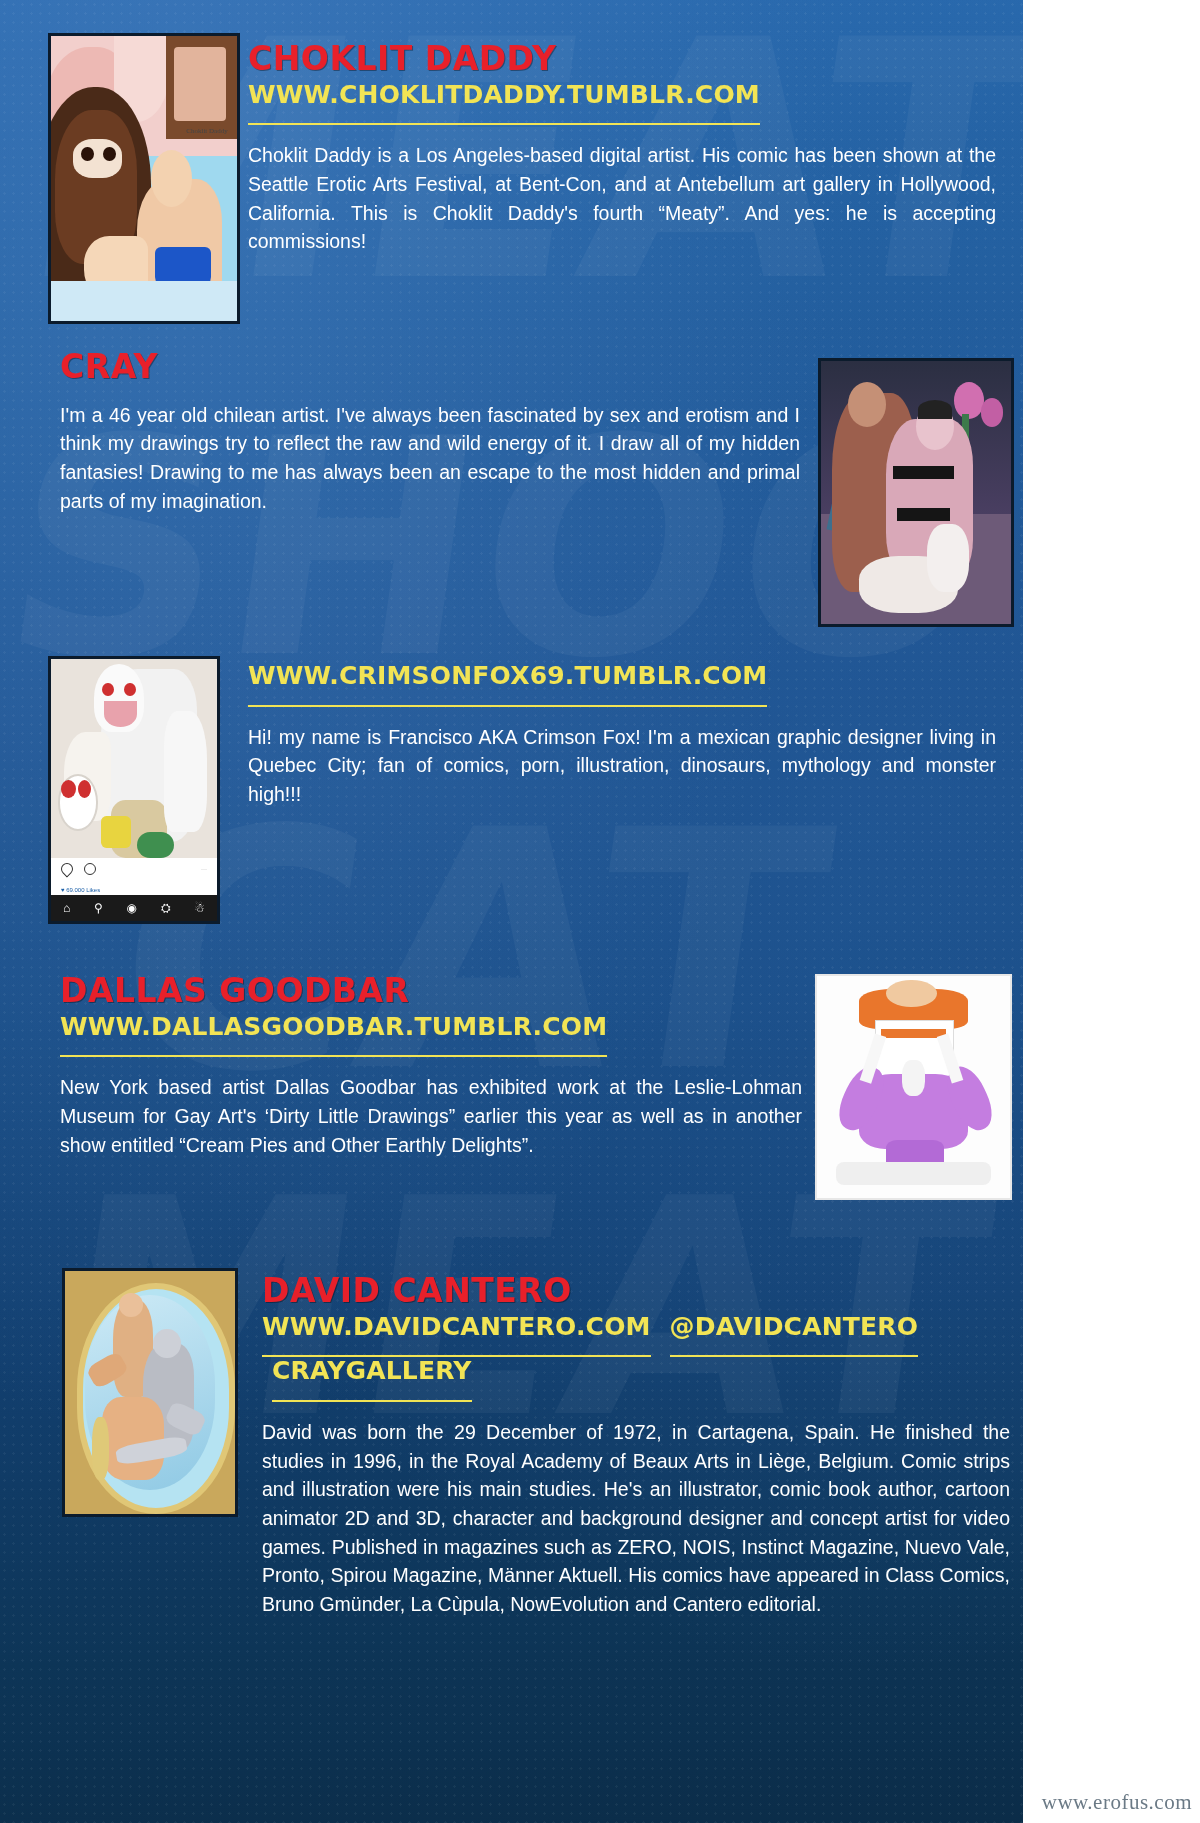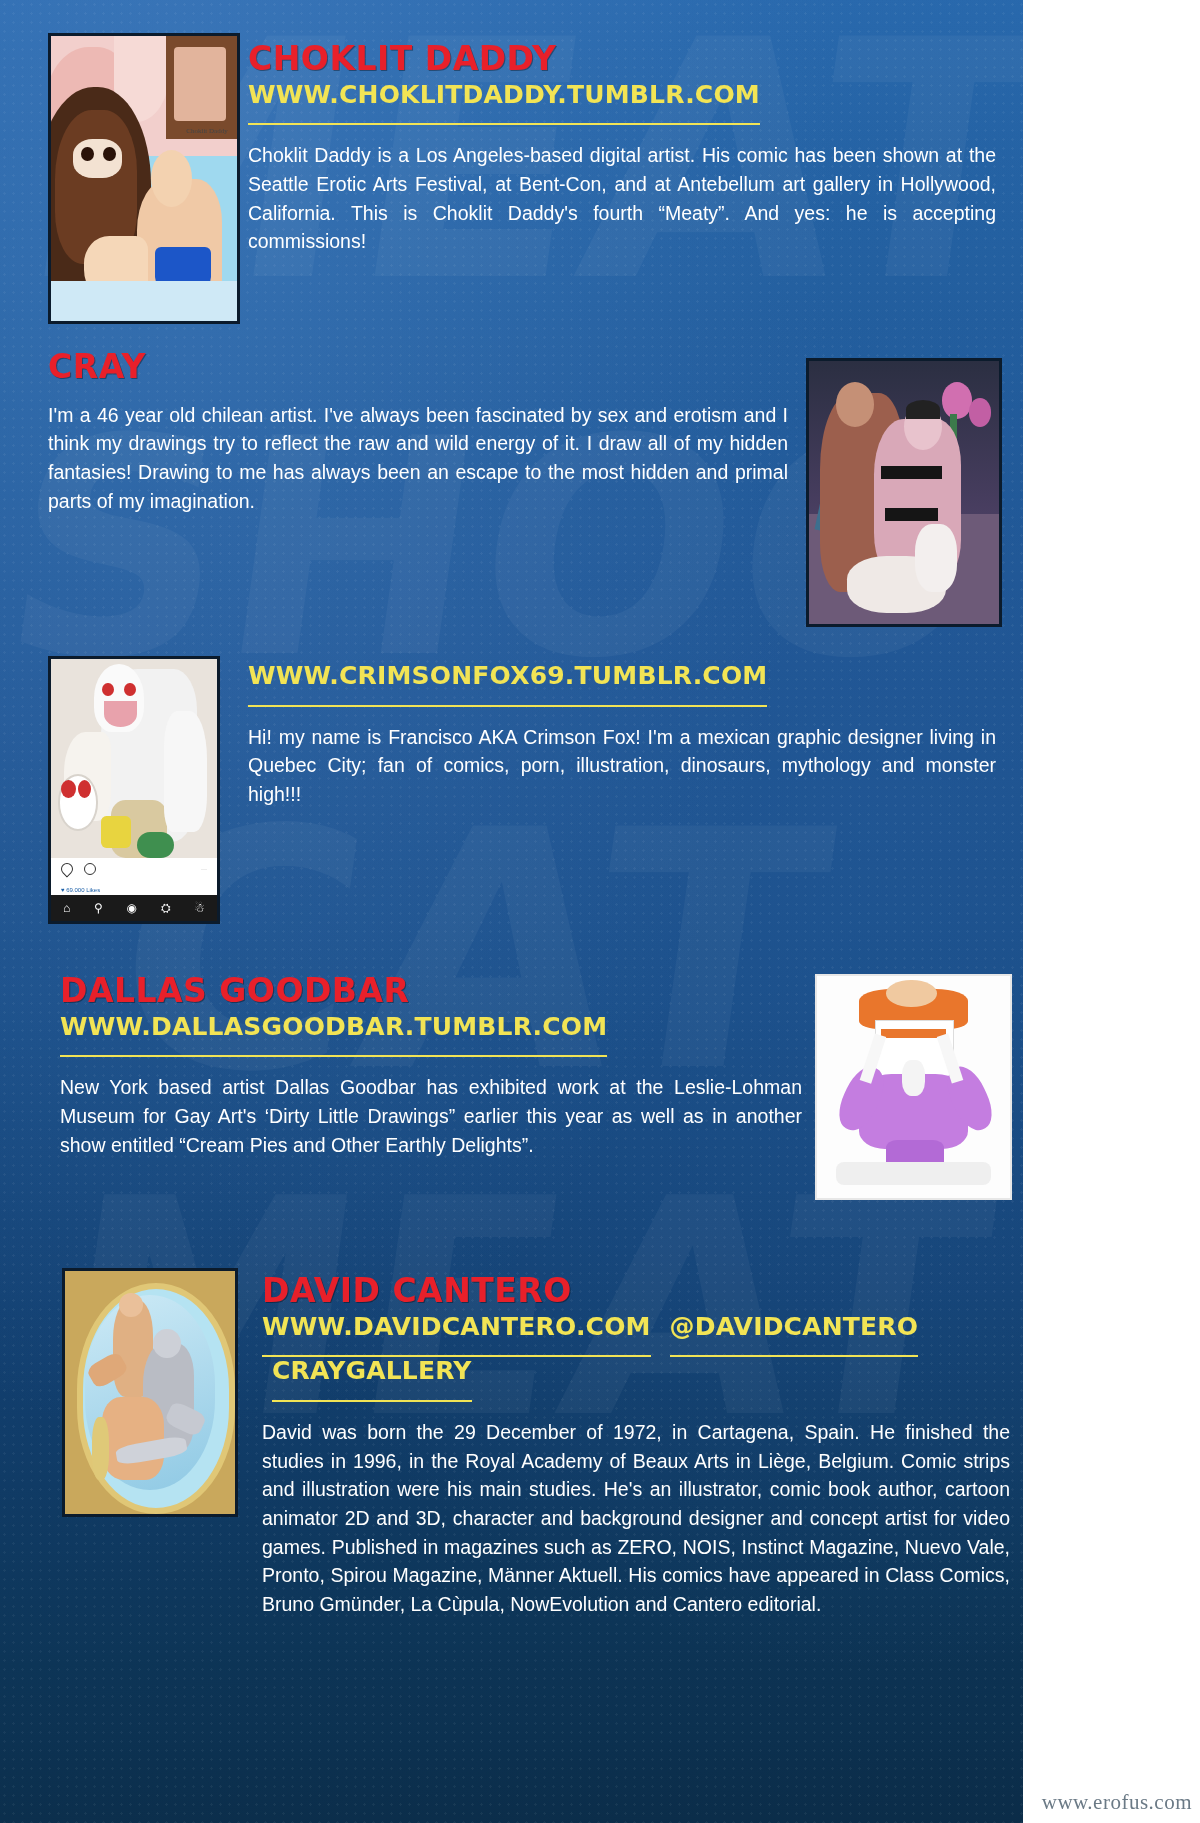--- a/index.html
+++ b/index.html
@@ -153,21 +153,21 @@
       </div>
       <div style="position:absolute;left:248px;top:42px;width:748px;">
         <div class="name">CHOKLIT DADDY</div>
         <div class="links">
           <span>WWW.CHOKLITDADDY.TUMBLR.COM</span>
         </div>
         <div class="bio">Choklit Daddy is a Los Angeles-based digital artist. His comic has been shown at the Seattle Erotic Arts Festival, at Bent-Con, and at Antebellum art gallery in Hollywood, California. This is Choklit Daddy's fourth “Meaty”. And yes: he is accepting commissions!</div>
       </div>
     </div>
 
-    <div class="entry" style="left:0; top:340px; width:1023px; height:300px;">
+    <div class="entry" style="left:12px; top:340px; width:1023px; height:300px;">
       <div class="thumb" style="left:806px; top:18px; width:190px; height:263px; background:#2a2d3a;">
         <div class="art">
           <div style="left:0;top:0;width:100%;height:62%;background:linear-gradient(#2b2f42,#4b3f63);"></div>
           <div style="left:0;top:58%;width:100%;height:42%;background:#6d5a78;"></div>
           <div style="left:6%;top:44%;width:26%;height:22%;background:#3d6f8e;transform:rotate(12deg);"></div>
           <div style="left:44%;top:30%;width:22%;height:20%;background:#4b86a8;transform:rotate(-14deg);"></div>
           <div style="left:70%;top:8%;width:16%;height:14%;background:#d16fb0;border-radius:50%;"></div>
           <div style="left:84%;top:14%;width:12%;height:11%;background:#c25fa4;border-radius:50%;"></div>
           <div style="left:74%;top:20%;width:4%;height:22%;background:#3c7a4b;"></div>
           <div style="left:6%;top:12%;width:44%;height:76%;background:#9c5f4d;border-radius:38% 30% 20% 24%;"></div>

